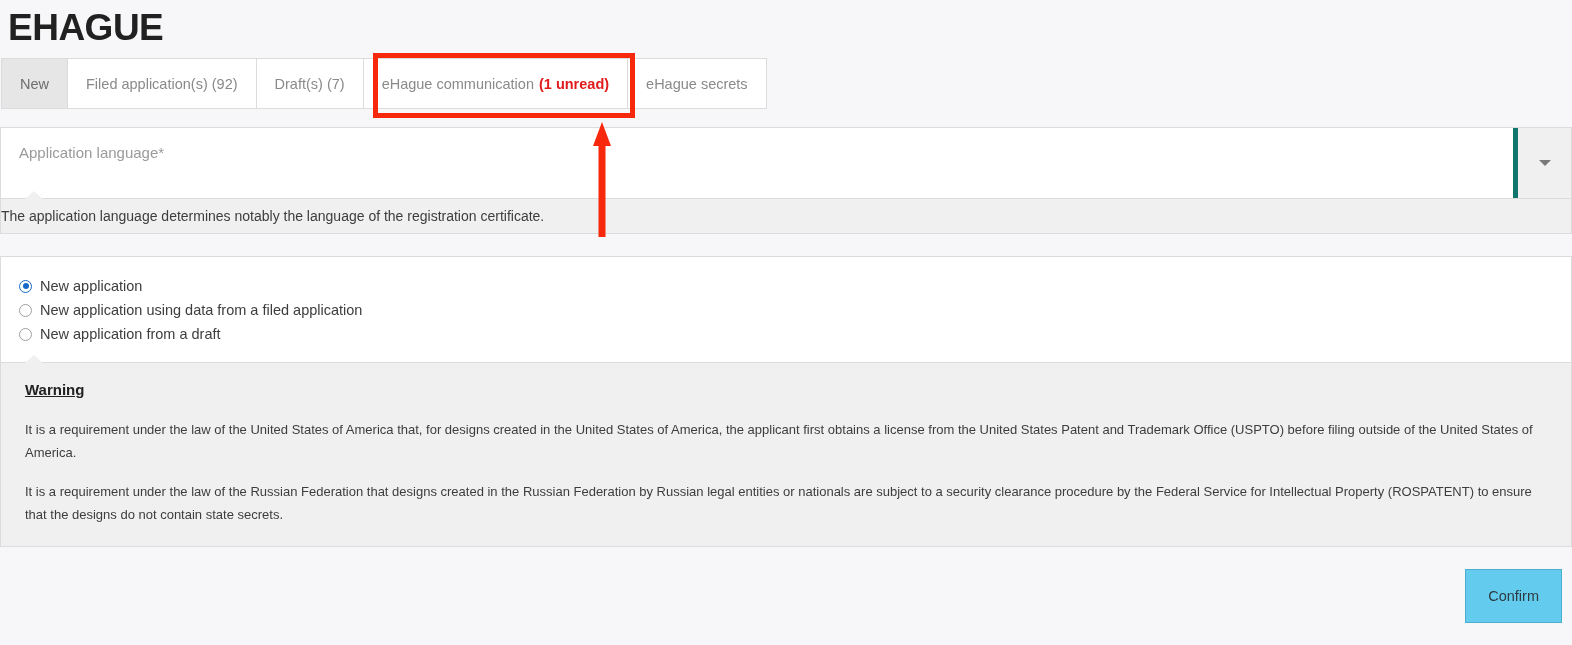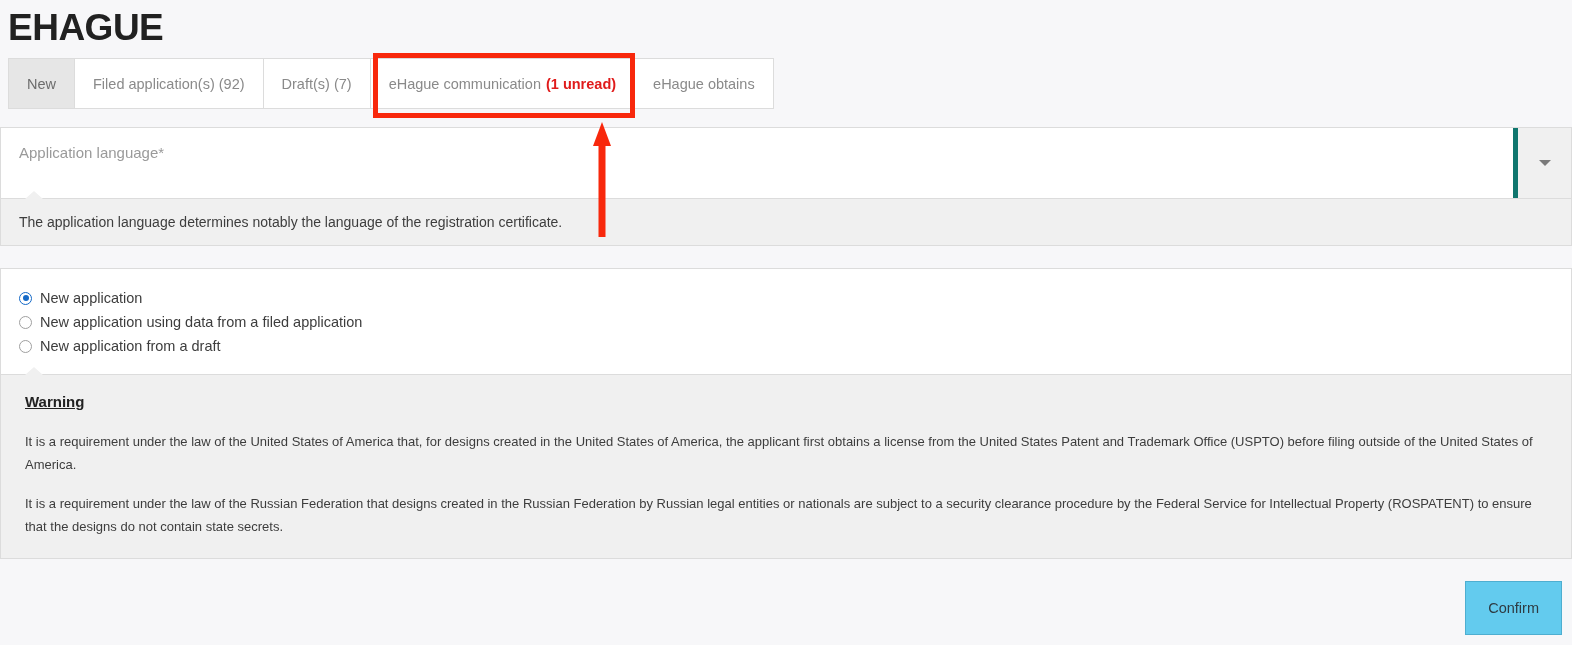--- a/index.html
+++ b/index.html
@@ -24,21 +24,21 @@
     color: #212121;
     margin: 0;
     padding: 6px 0 0 8px;
     line-height: 44px;
   }
 
   
   #tab-bar {
     display: flex;
     align-items: stretch;
-    margin: 8px 0 0 8px;
+    margin: 8px 0 0 1px;
     height: 51px;
   }
   .tab {
     display: flex;
     align-items: center;
     justify-content: center;
     padding: 0 18px;
     font-size: 14.5px;
     color: #8a8a8a;
     background: #ffffff;
@@ -124,24 +124,23 @@
     position: absolute;
     left: -9px;
     top: -1px;
     width: 0; height: 0;
     border-left: 9px solid transparent;
     border-right: 9px solid transparent;
     border-bottom: 8px solid #dcdcdc;
     z-index: -1;
   }
   #language-help {
-    height: 48px;
+    height: 36px;
     display: flex;
     align-items: center;
-    padding-left: 18px;
     font-size: 14px;
     color: #3d3d3d;
   }
 
   
   #radio-block {
     margin-top: 22px;
   }
   #radio-card {
     background: #ffffff;
@@ -255,21 +254,21 @@
     <span>Filed application(s) (92)</span>
   </div>
   <div class="tab">
     <span>Draft(s) (7)</span>
   </div>
   <div class="tab">
     <span>eHague communication</span>
     <span class="unread">(1 unread)</span>
   </div>
   <div class="tab">
-    <span>eHague obtains</span>
+    <span>eHague secrets</span>
   </div>
 </div>
 
 <div id="language-block">
   <div id="language-row">
     <div id="language-field">
       <span id="language-placeholder">Application language*</span>
     </div>
     <div id="language-dropdown-btn">
       <span class="caret-down"></span>

